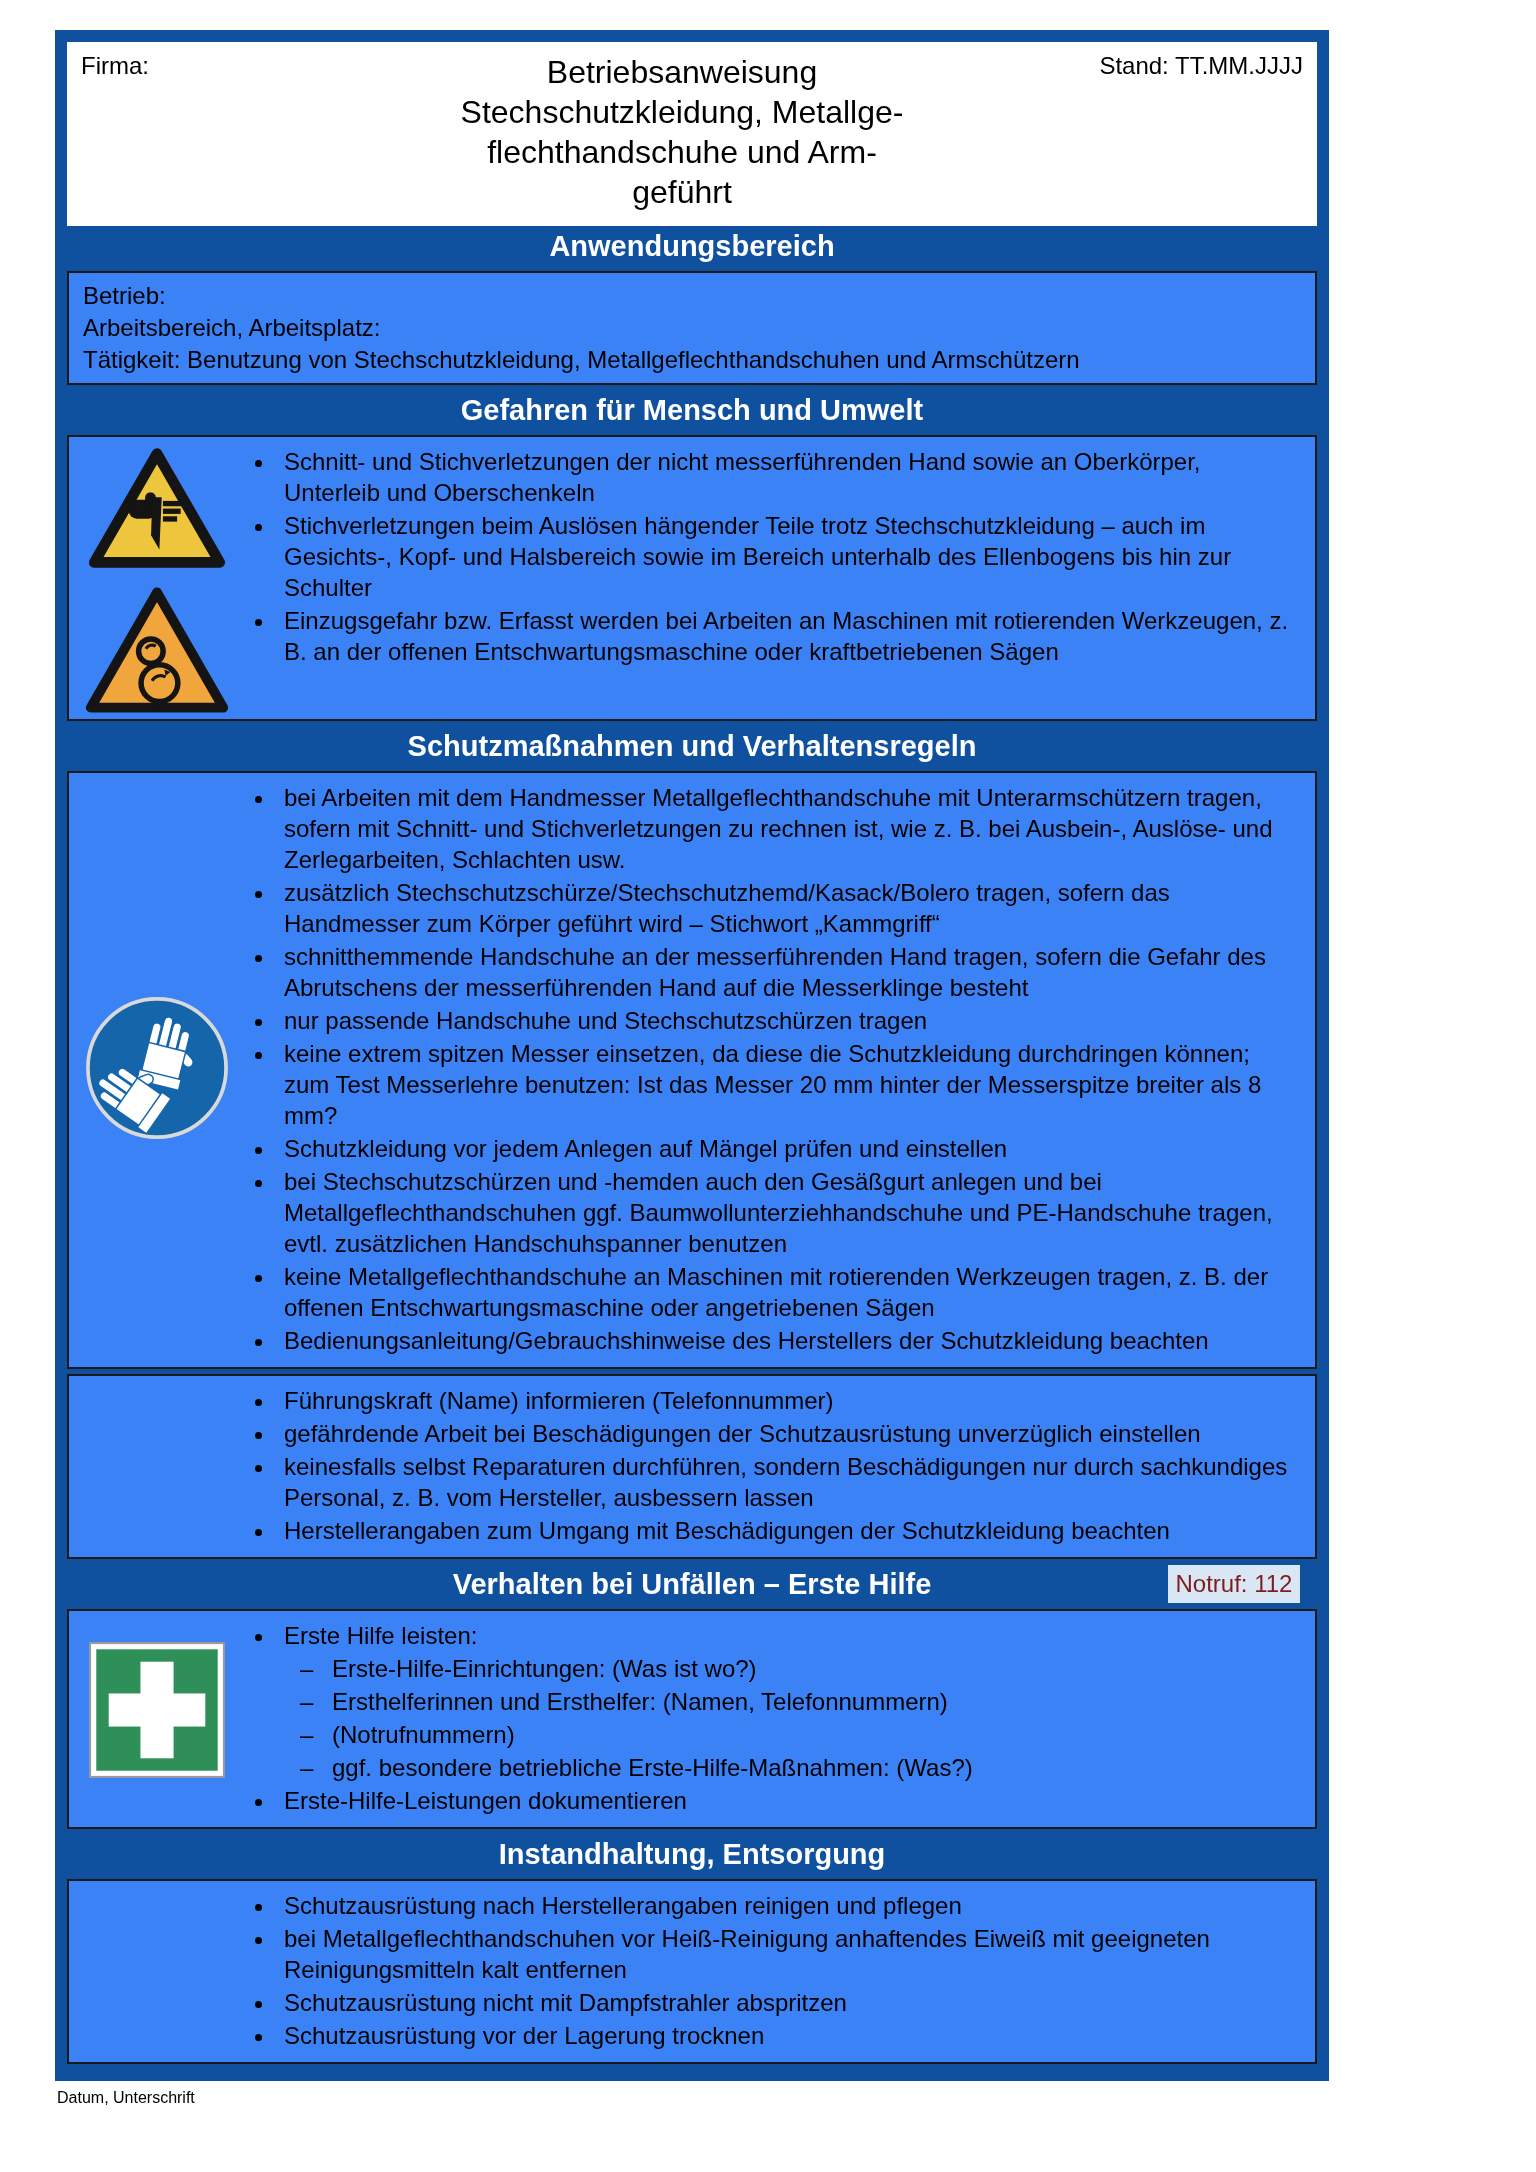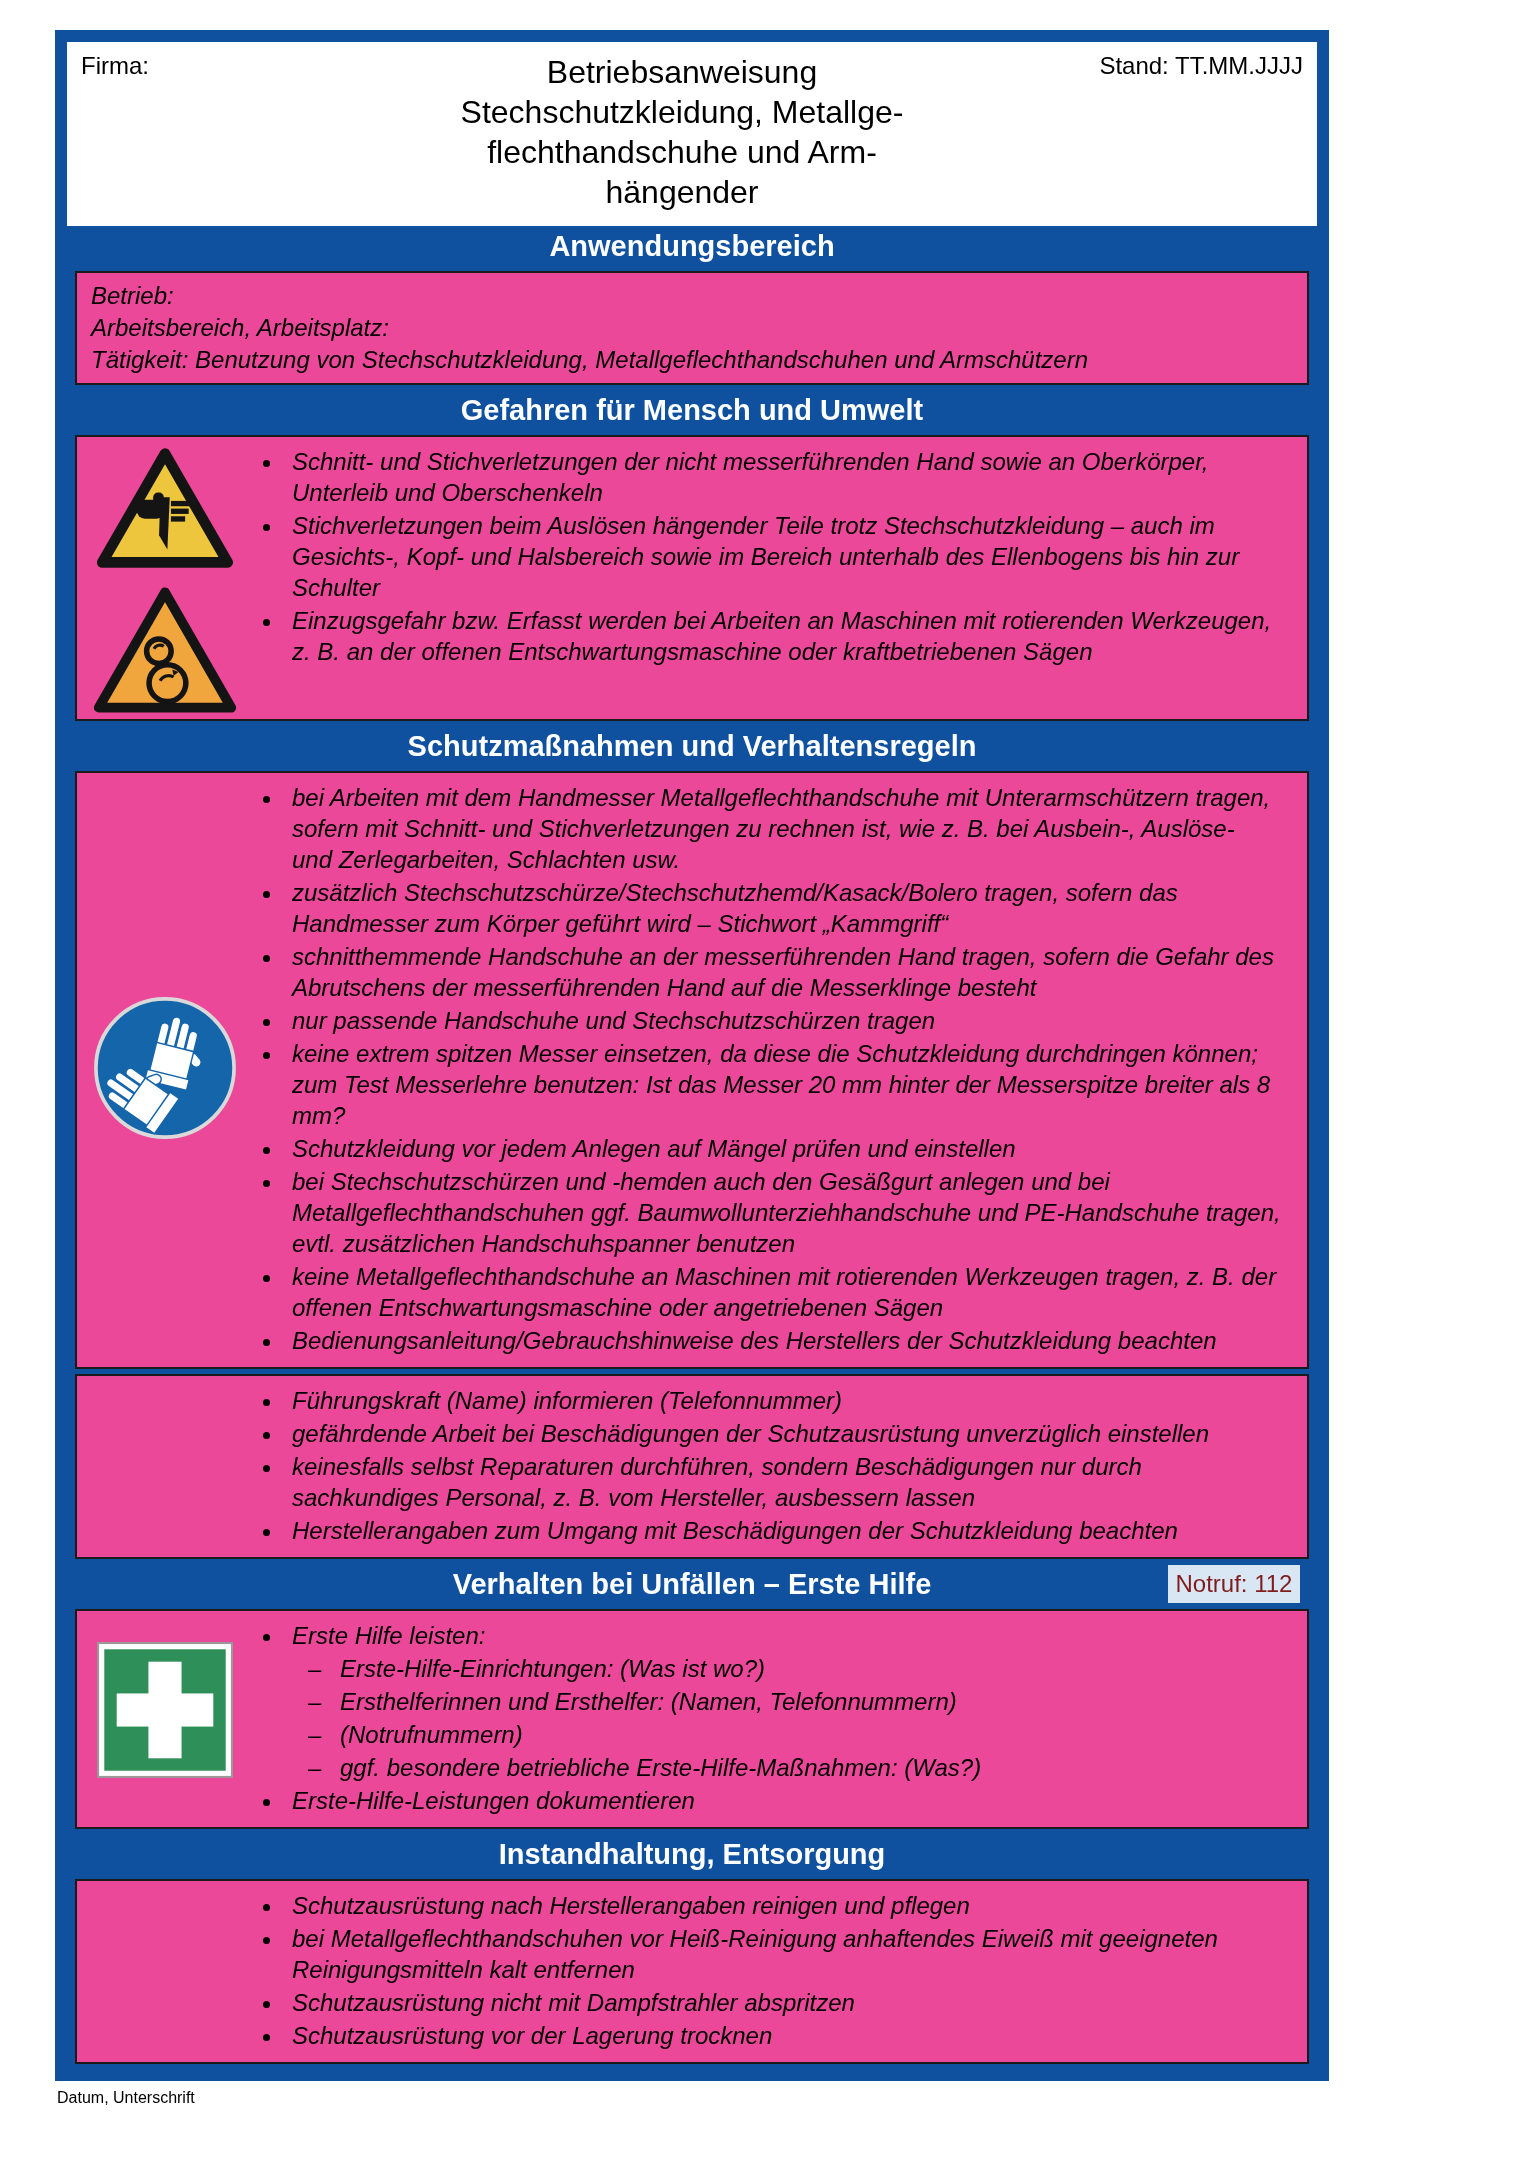--- a/index.html
+++ b/index.html
@@ -25,21 +25,21 @@
     position:relative;height:40px;display:flex;align-items:center;justify-content:center;
     color:#fff;font-weight:bold;font-size:29px;
   }
   .notruf{
     position:absolute;right:17px;top:1px;bottom:1px;width:132px;background:#d9e7f5;
     color:#7f1d1d;font-weight:normal;font-size:24px;
     display:flex;align-items:center;justify-content:center;
   }
   
   .box{
-    background:#ec4899;border:2px solid #1a1a1a;margin:5px 8px;display:flex;font-style:italic;
+    background:#3b82f6;border:2px solid #1a1a1a;margin:5px 0;display:flex;
   }
   .plainbox{display:block;padding:7px 14px;font-size:24px;line-height:32px;}
   .icon-col{
     flex:0 0 175px;display:flex;flex-direction:column;align-items:center;gap:10px;
     padding-top:8px;box-sizing:border-box;
   }
   .icon-col.center{justify-content:center;padding-top:0;}
   .icon-col.toppad{padding-top:30px;}
   ul.bullets{
     flex:1;margin:0;padding:9px 26px 9px 32px;list-style:disc;
@@ -57,21 +57,21 @@
 
 <div class="page">
   <div class="frame">
 
     <div class="header-box">
       <div class="firma">Firma:</div>
       <div class="title-block">
         <div>Betriebsanweisung</div>
         <div>Stechschutzkleidung, Metallge-</div>
         <div>flechthandschuhe und Arm-</div>
-        <div>hängender</div>
+        <div>geführt</div>
       </div>
       <div class="stand">Stand: TT.MM.JJJJ</div>
     </div>
 
     <div class="bar">
       <span>Anwendungsbereich</span>
     </div>
     <div class="box plainbox">
       <div>Betrieb:</div>
       <div>Arbeitsbereich, Arbeitsplatz:</div>

